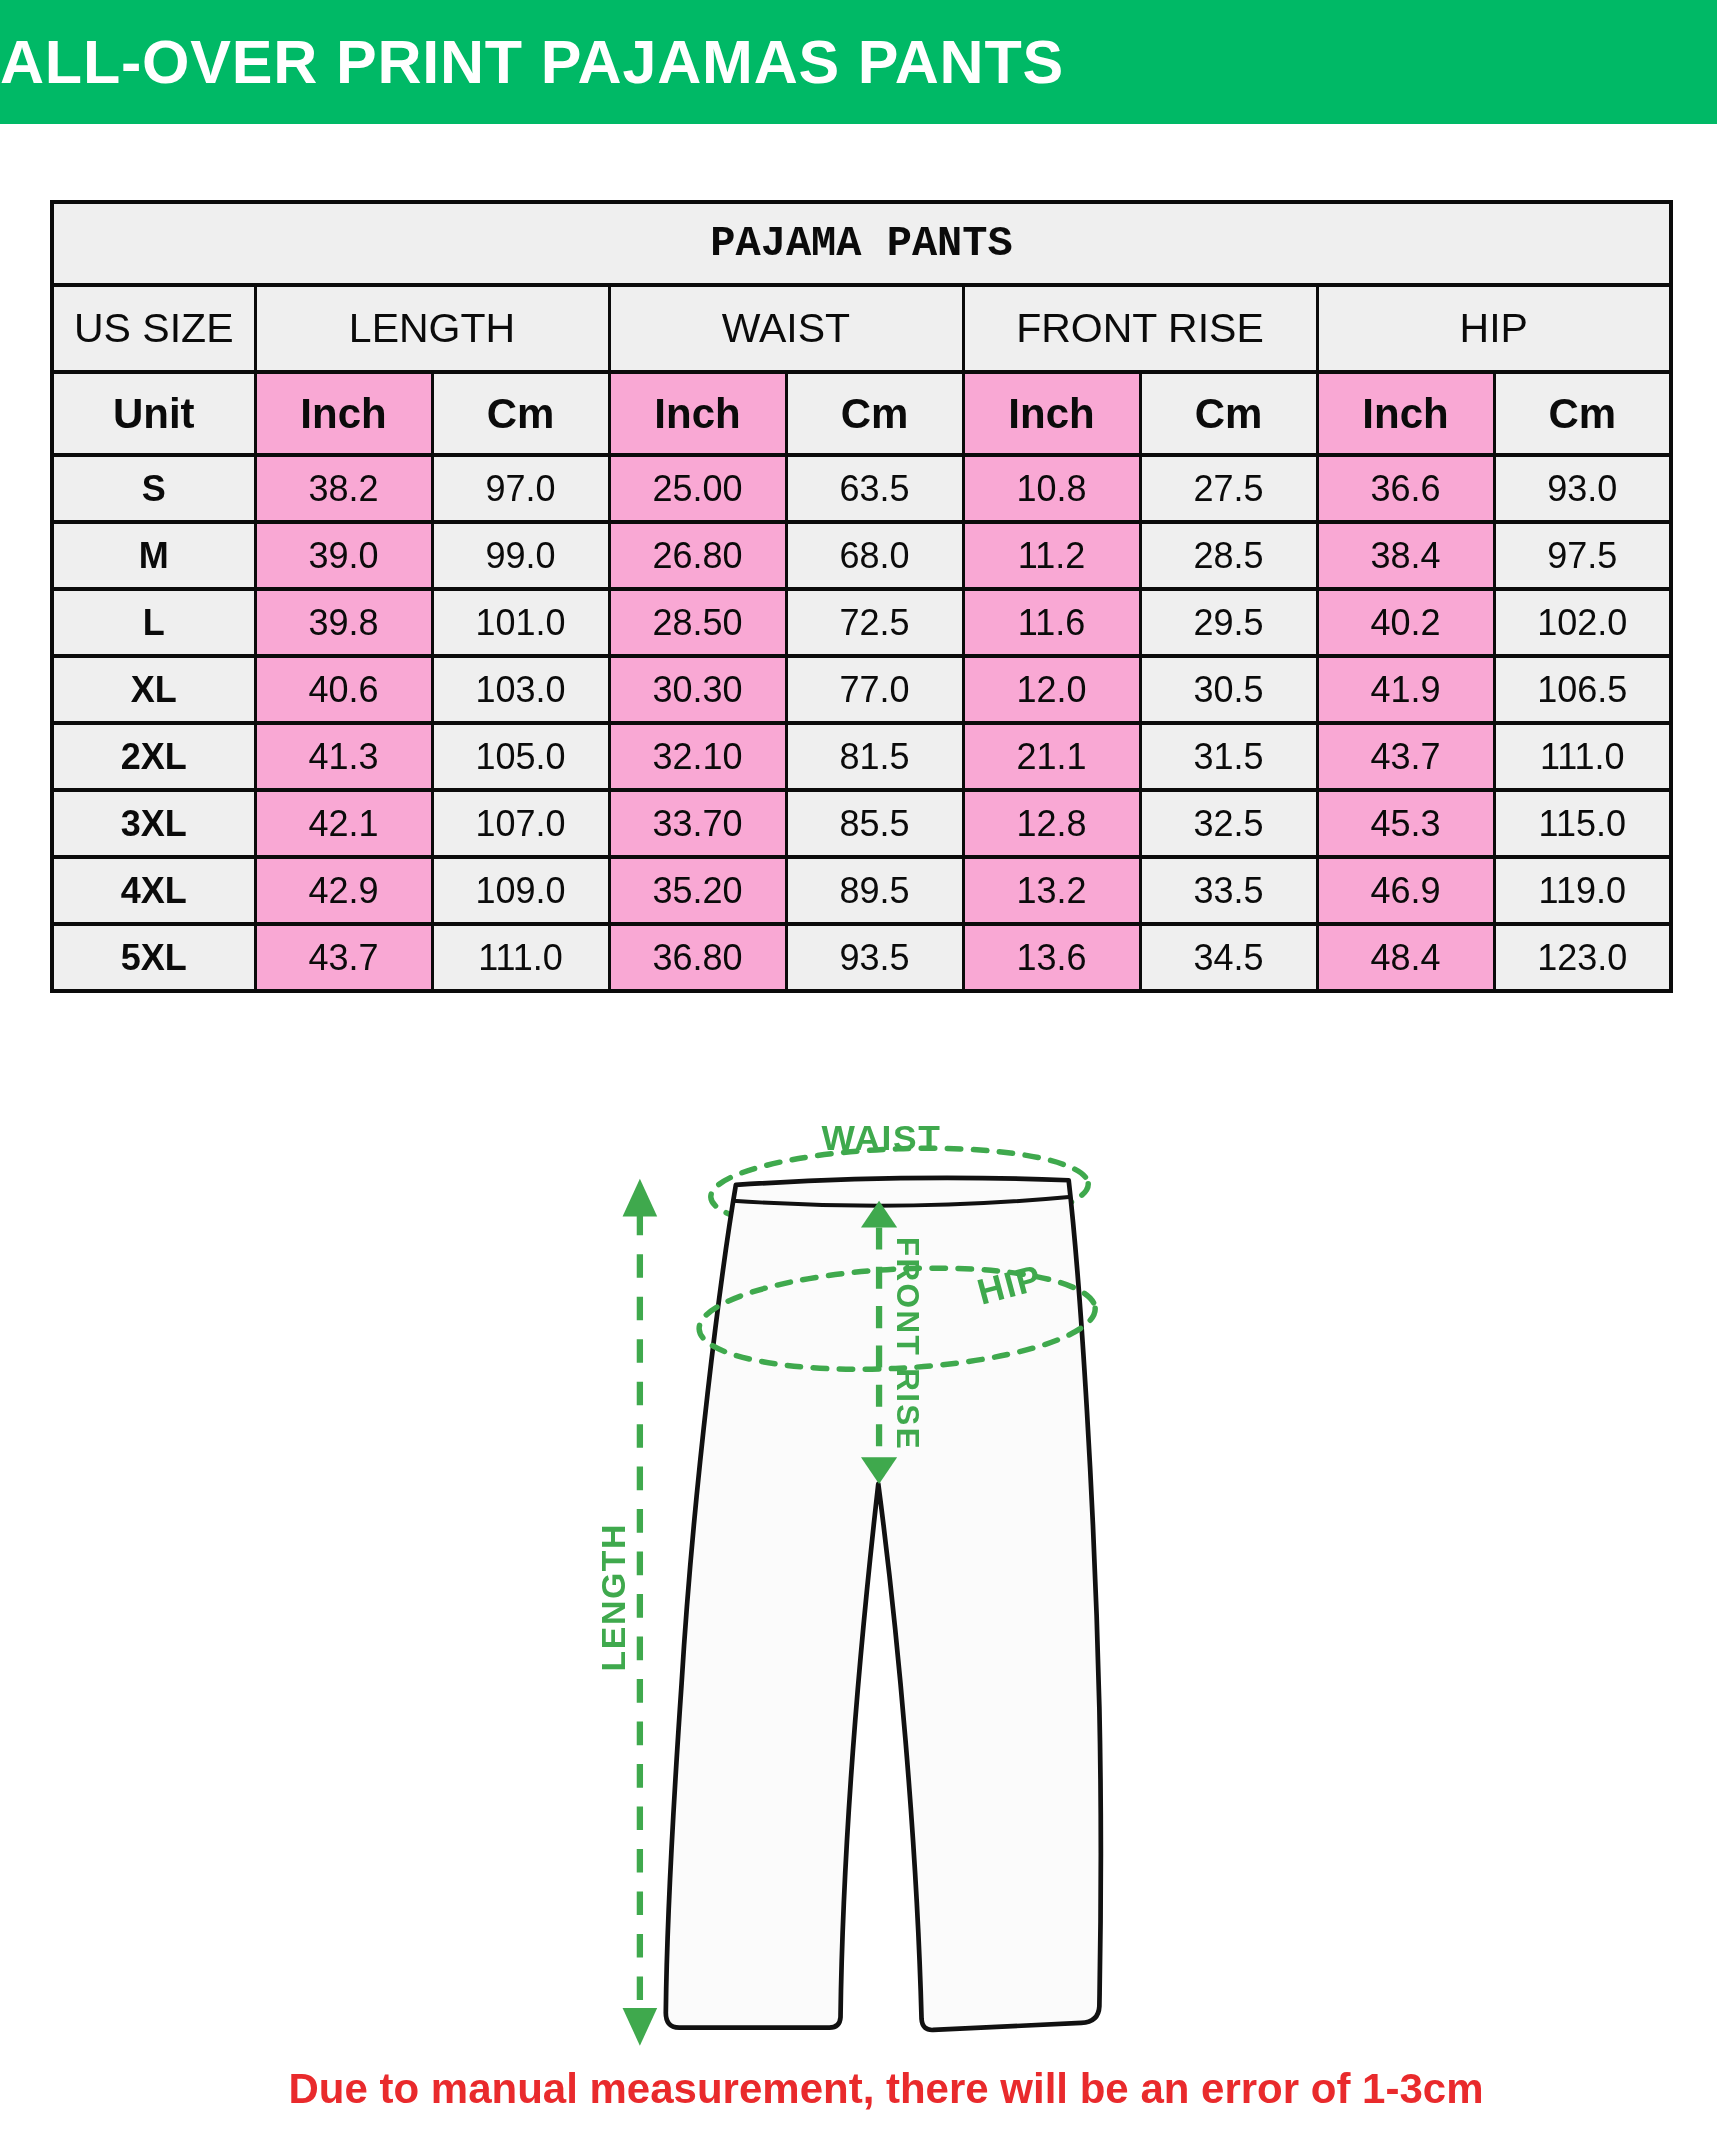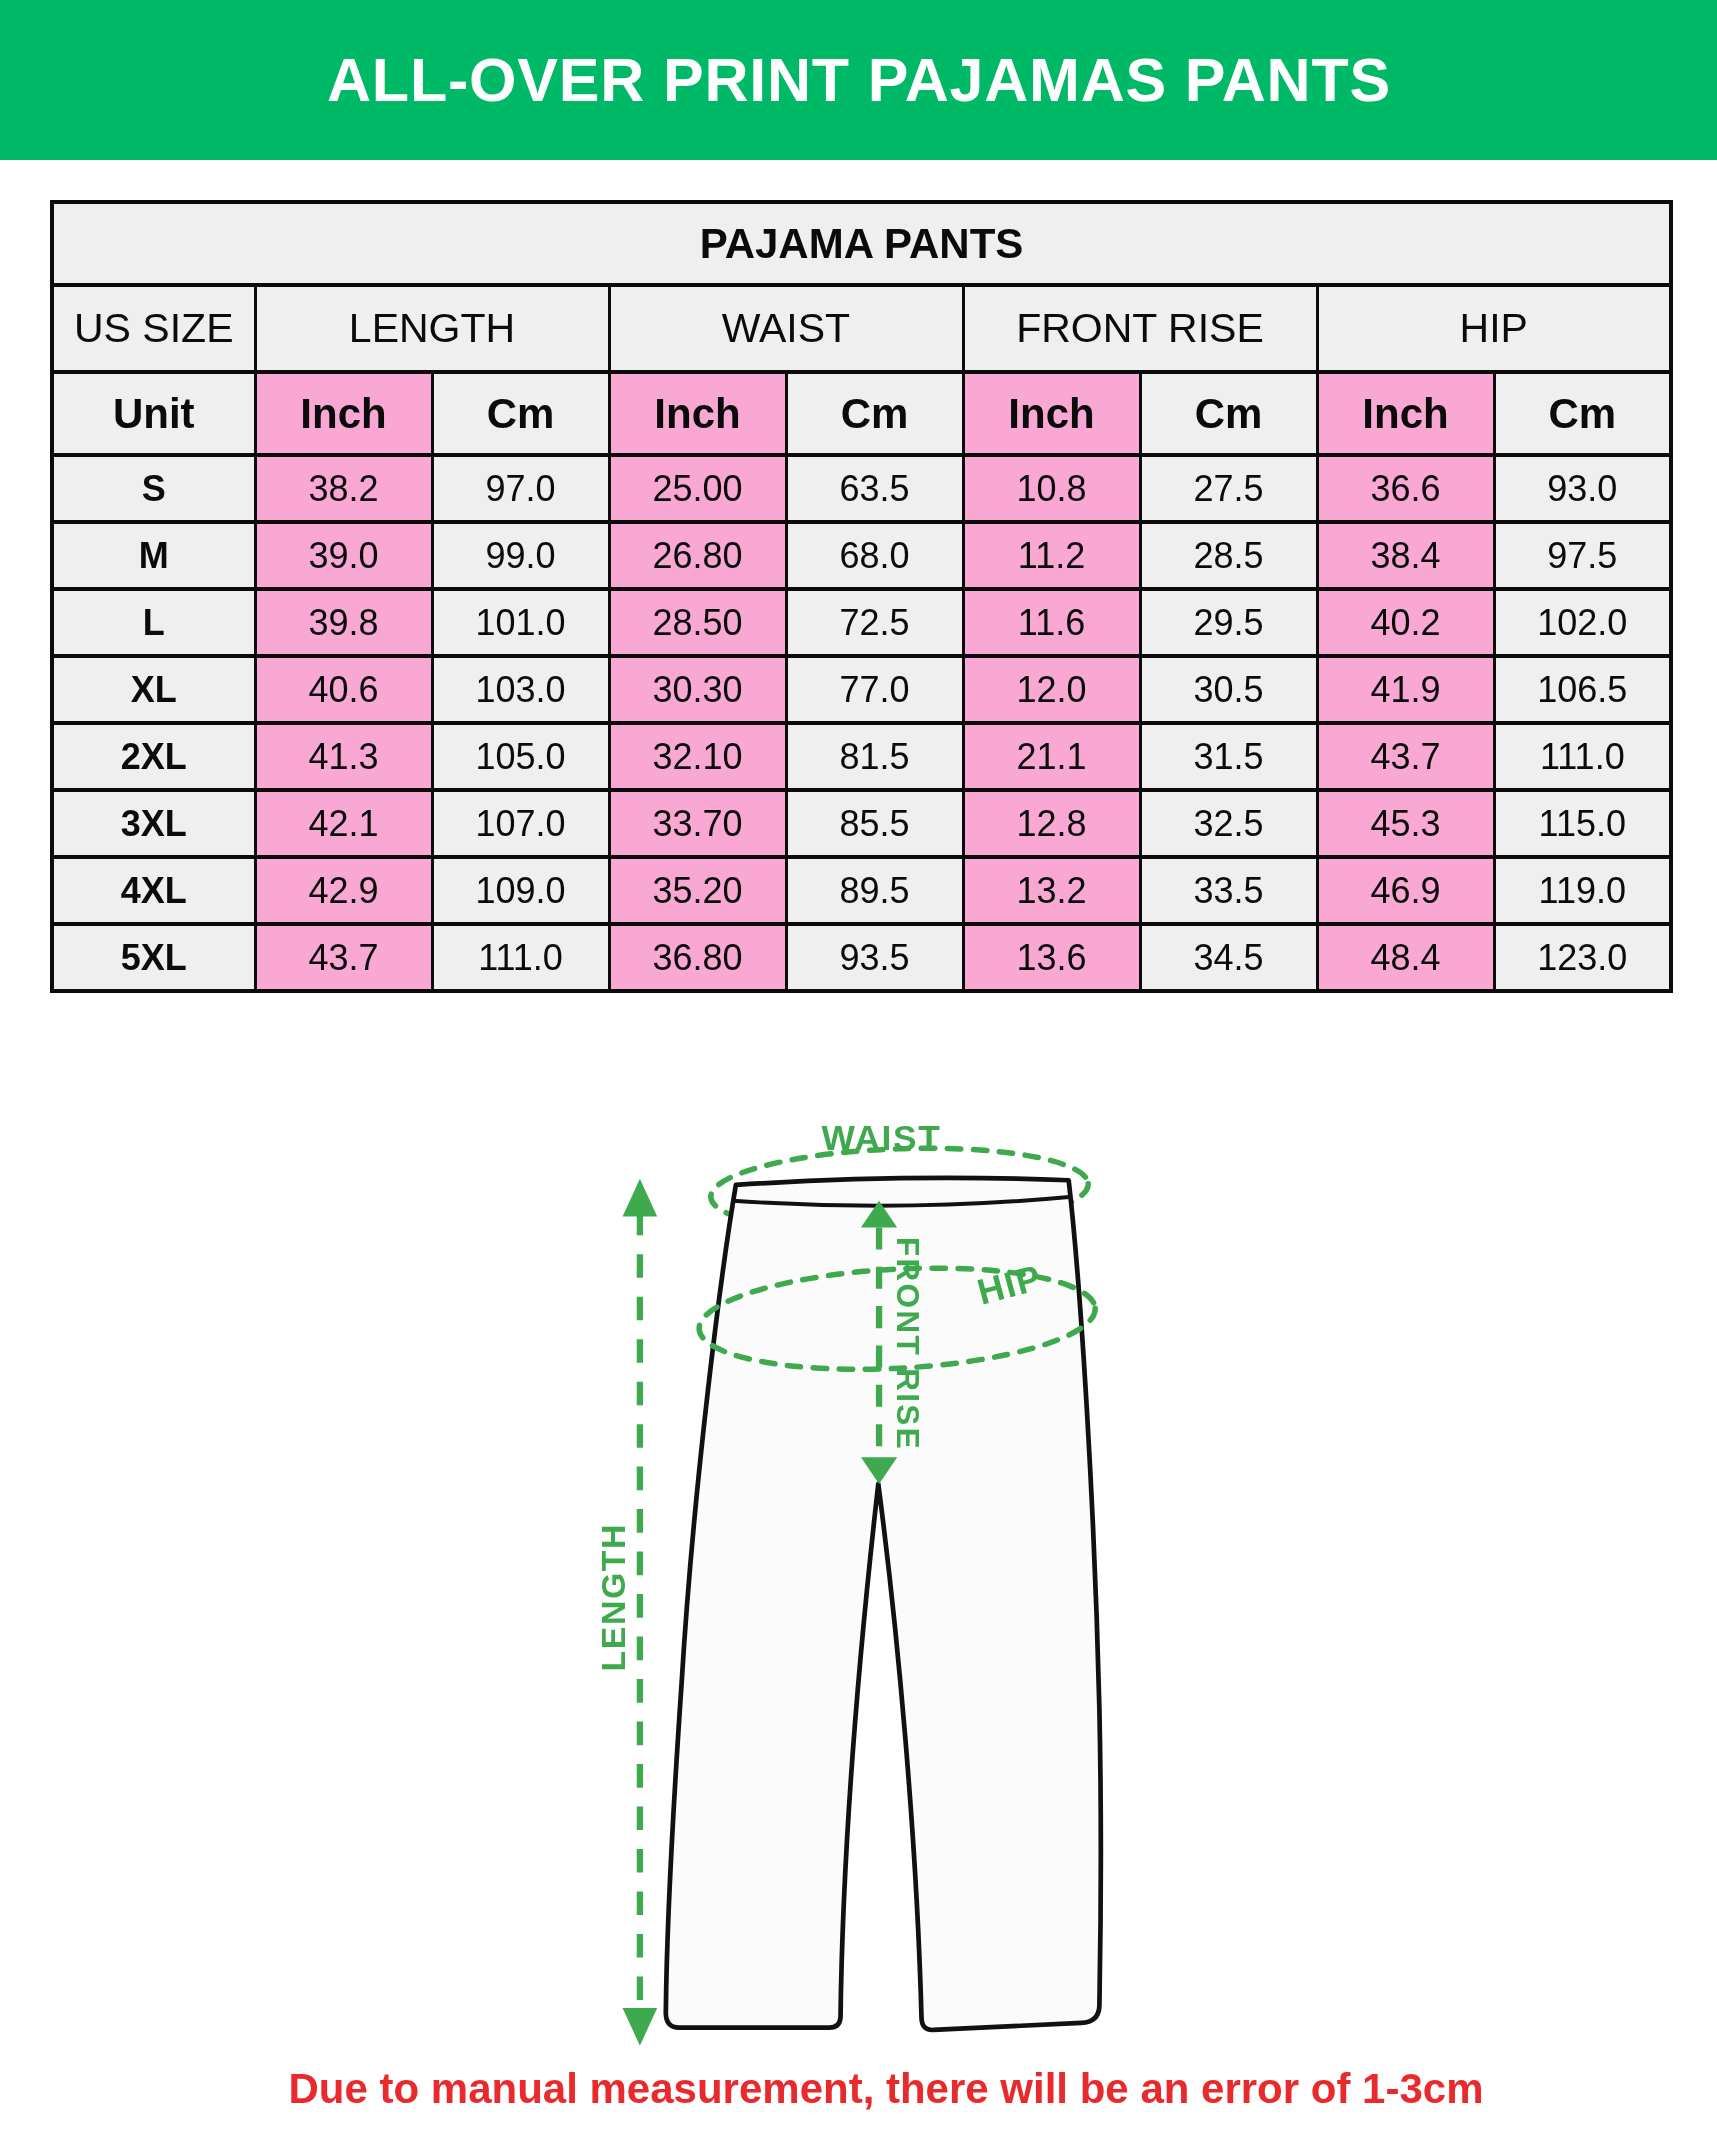--- a/index.html
+++ b/index.html
@@ -1,35 +1,35 @@
 <!DOCTYPE html>
 <html style="font-size:12.6px"><head>
 <meta charset="utf-8">
 <style>
   html,body{margin:0;padding:0;background:#ffffff;}
   .page{position:relative;width:1718px;height:2151px;background:#ffffff;
         font-family:"Liberation Sans",sans-serif;overflow:hidden;color:#0b0b0b;}
 
   
-  .banner{position:absolute;left:0;top:0;width:1718px;height:160px;background:#00b966;
-          display:flex;align-items:center;justify-content:center;}
+  .banner{position:absolute;left:0;top:0;width:1718px;height:124px;background:#00b966;
+          display:flex;align-items:center;}
   .banner-title{color:#ffffff;font-size:61px;font-weight:bold;letter-spacing:0.8px;white-space:nowrap;}
 
   
   table.size-table{position:absolute;left:50px;top:200px;width:1620px;border-collapse:collapse;
                    table-layout:fixed;border:4.7px solid #0b0b0b;text-align:center;}
   .size-table th,.size-table td{border:3.1px solid #0b0b0b;border-top-width:4.7px;border-bottom-width:4.7px;
                    padding:0;overflow:hidden;white-space:nowrap;}
   .g{background:#efefef;}
   .w{background:#f9a8d4;}
   .r-title{height:83px;}
   .r-group{height:87px;}
   .r-unit{height:83px;}
   .r-data{height:67px;}
-  .t-title{font-size:42px;font-weight:bold;}
+  .t-title{font-size:42px;font-weight:bold;font-family:Liberation Mono, monospace;}
   .t-group{font-size:41px;font-weight:normal;}
   .t-unit{font-size:42px;font-weight:bold;}
   .t-size{font-size:36px;font-weight:bold;}
   .t-val{font-size:36px;font-weight:normal;}
 
   
   .diagram{position:absolute;left:0;top:1111px;width:1718px;height:952px;}
   .dg-label{font-family:"Liberation Sans",sans-serif;font-weight:bold;fill:#3fa94d;}
 
   

